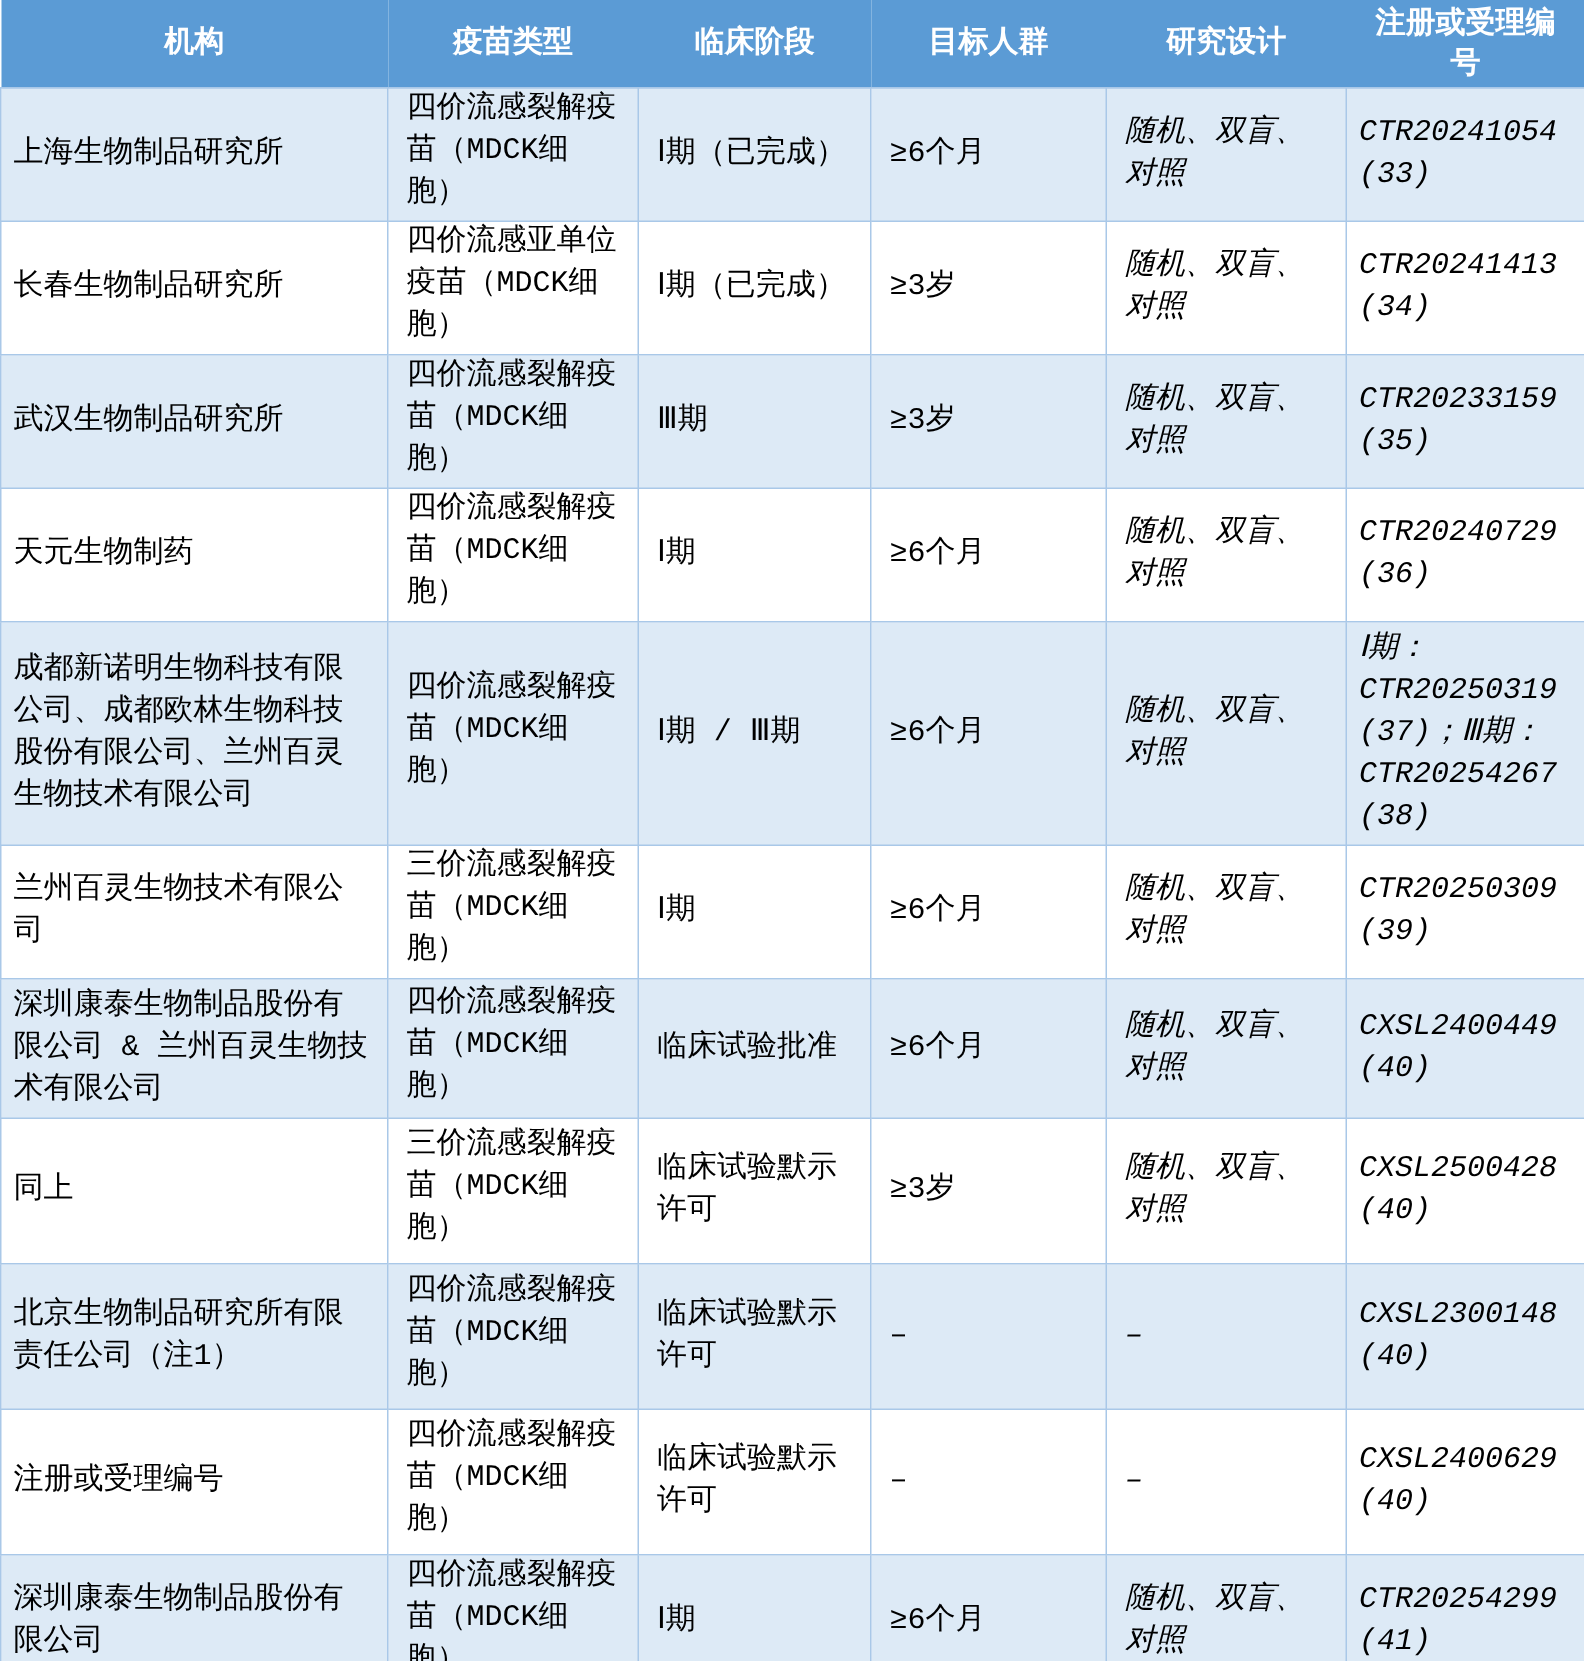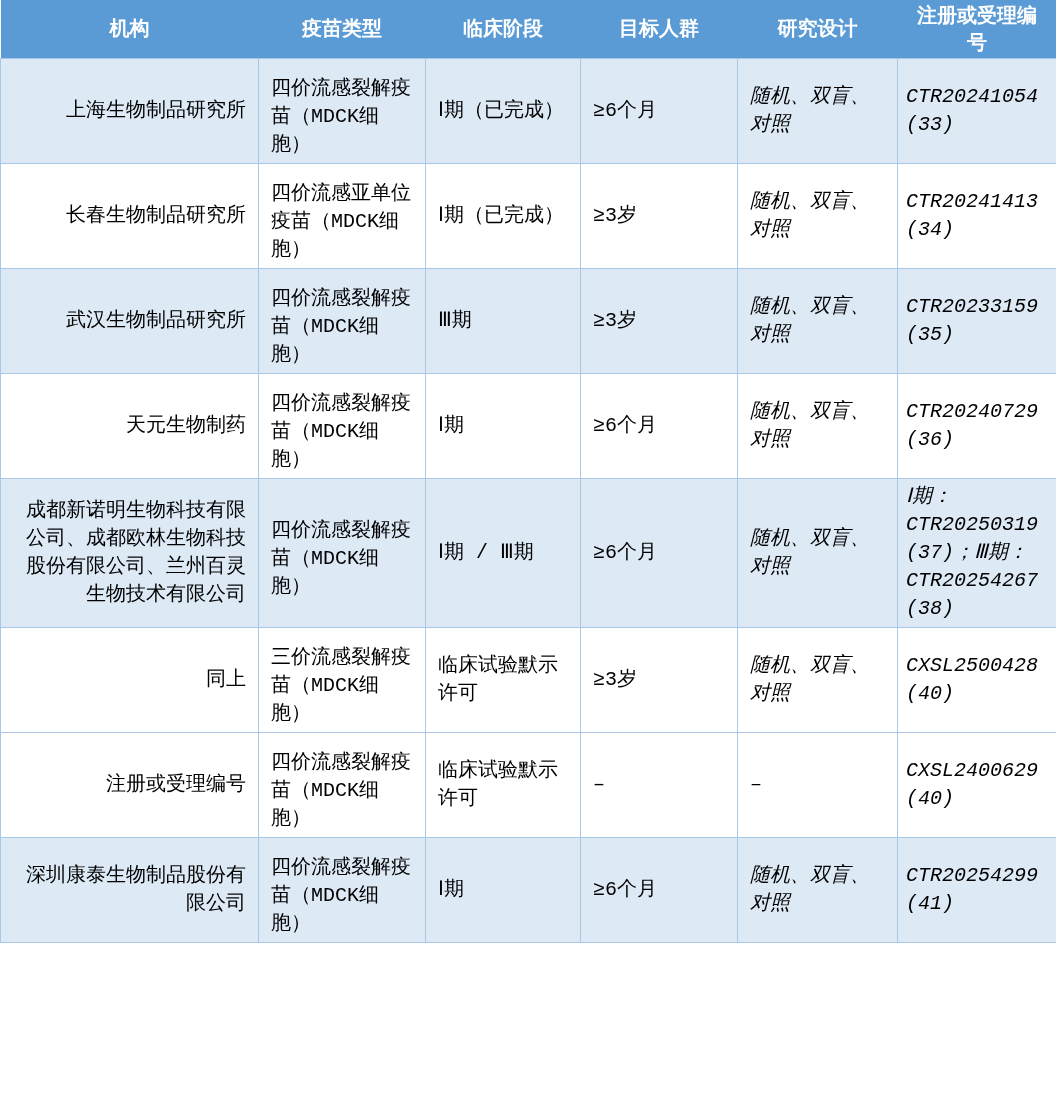--- a/index.html
+++ b/index.html
@@ -51,23 +51,23 @@
     vertical-align: middle;
     padding: 4px 10px;
     background: #FFFFFF;
     word-break: normal;
     overflow-wrap: break-word;
   }
   tbody tr { height: 84px; }
   tbody tr.tall { height: 139px; }
   tbody tr.stripe td { background: var(--stripe-bg); }
 
-  td.cell-inst    { padding: 4px 12px 4px 8px; text-align: right; }
-  td.cell-vaccine { padding: 16px 14px 4px 12px; }
-  td.cell-stage   { padding: 4px 12px; }
+  td.cell-inst    { padding: 4px 12px 4px 8px; }
+  td.cell-vaccine { padding: 0 14px 4px 12px; }
+  td.cell-stage   { padding: 20px 12px; }
   td.cell-pop     { padding: 4px 12px; }
   td.cell-design  { padding: 4px 12px; font-style: italic; }
   td.cell-reg     { padding: 4px 6px 4px 8px; white-space: pre-line; font-style: italic; }
 </style>
 </head>
 <body>
 
 <table>
   <colgroup>
     <col class="c1">
@@ -130,26 +130,53 @@
       <td class="cell-stage">Ⅰ期 / Ⅲ期</td>
       <td class="cell-pop">≥6个月</td>
       <td class="cell-design">随机、双盲、对照</td>
       <td class="cell-reg">Ⅰ期：
 CTR20250319
 (37)；Ⅲ期：
 CTR20254267
 (38)</td>
     </tr>
     <tr>
+      <td class="cell-inst">兰州百灵生物技术有限公司</td>
+      <td class="cell-vaccine">三价流感裂解疫苗（MDCK细胞）</td>
+      <td class="cell-stage">Ⅰ期</td>
+      <td class="cell-pop">≥6个月</td>
+      <td class="cell-design">随机、双盲、对照</td>
+      <td class="cell-reg">CTR20250309
+(39)</td>
+    </tr>
+    <tr class="stripe">
+      <td class="cell-inst">深圳康泰生物制品股份有限公司 &amp; 兰州百灵生物技术有限公司</td>
+      <td class="cell-vaccine">四价流感裂解疫苗（MDCK细胞）</td>
+      <td class="cell-stage">临床试验批准</td>
+      <td class="cell-pop">≥6个月</td>
+      <td class="cell-design">随机、双盲、对照</td>
+      <td class="cell-reg">CXSL2400449
+(40)</td>
+    </tr>
+    <tr>
       <td class="cell-inst">同上</td>
       <td class="cell-vaccine">三价流感裂解疫苗（MDCK细胞）</td>
       <td class="cell-stage">临床试验默示许可</td>
       <td class="cell-pop">≥3岁</td>
       <td class="cell-design">随机、双盲、对照</td>
       <td class="cell-reg">CXSL2500428
+(40)</td>
+    </tr>
+    <tr class="stripe">
+      <td class="cell-inst">北京生物制品研究所有限责任公司（注1）</td>
+      <td class="cell-vaccine">四价流感裂解疫苗（MDCK细胞）</td>
+      <td class="cell-stage">临床试验默示许可</td>
+      <td class="cell-pop">–</td>
+      <td class="cell-design">–</td>
+      <td class="cell-reg">CXSL2300148
 (40)</td>
     </tr>
     <tr>
       <td class="cell-inst">注册或受理编号</td>
       <td class="cell-vaccine">四价流感裂解疫苗（MDCK细胞）</td>
       <td class="cell-stage">临床试验默示许可</td>
       <td class="cell-pop">–</td>
       <td class="cell-design">–</td>
       <td class="cell-reg">CXSL2400629
 (40)</td>

